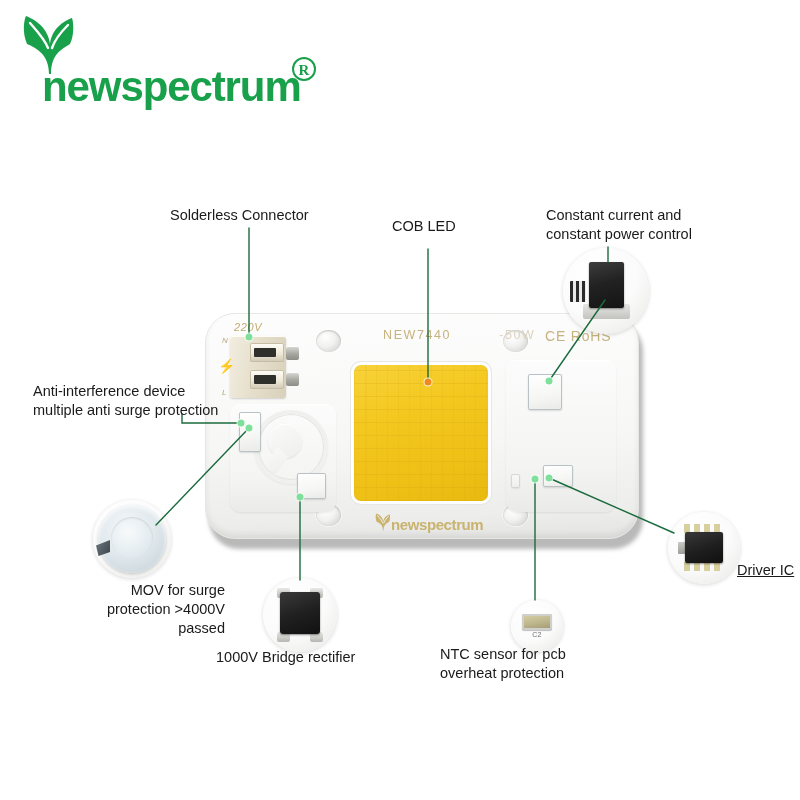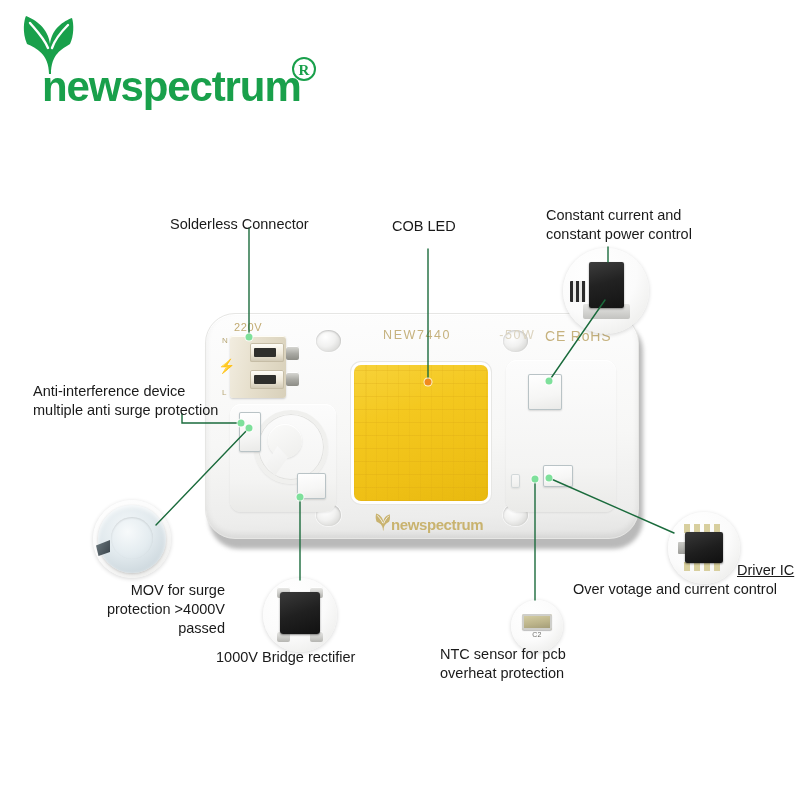--- a/index.html
+++ b/index.html
@@ -143,20 +143,21 @@
     box-shadow: inset 0 1px 0 #ffffff;
   }
   #pin-n { left: 56px; top: 10px; }
   #pin-l { left: 56px; top: 36px; }
   .silk-mark {
     position: absolute;
     font-size: 8px;
     color: #b8a878;
     font-family: "Liberation Sans", sans-serif;
     letter-spacing: .4px;
+    font-style: italic;
   }
   #mark-220v { left: 28px; top: 7px; font-size: 11px; color: #c2ab72; letter-spacing: .6px; }
   #mark-n { left: 16px; top: 22px; }
   #mark-l { left: 16px; top: 74px; }
   #mark-bolt {
     position: absolute; left: 12px; top: 45px;
     font-size: 14px; color: #d8b43a; line-height: 1;
   }
 
   
@@ -318,21 +319,21 @@
   .anchor-dot.orange { background: #F08A1E; }
 
   
   .label {
     position: absolute;
     font-size: 14.5px;
     line-height: 19px;
     color: #1a1a1a;
     white-space: pre-line;
   }
-  #lbl-solderless { left: 170px; top: 206px; margin-top: 9px; }
+  #lbl-solderless { left: 170px; top: 206px; }
   #lbl-cob        { left: 392px; top: 217px; }
   #lbl-constant   { left: 546px; top: 206px; }
   #lbl-anti       { left: 33px;  top: 382px; }
   #lbl-mov        { left: 80px;  top: 581px; text-align: right; width: 145px; }
   #lbl-bridge     { left: 216px; top: 648px; }
   #lbl-ntc        { left: 440px; top: 645px; }
   #lbl-driver     { left: 737px; top: 561px; text-decoration: underline; }
   #lbl-driver-sub { left: 573px; top: 580px; }
 </style>
 </head>
@@ -481,15 +482,14 @@
   <div class="label" id="lbl-mov">MOV for surge
 protection &gt;4000V passed</div>
 
   <div class="label" id="lbl-bridge">1000V Bridge rectifier</div>
 
   <div class="label" id="lbl-ntc">NTC sensor for pcb
 overheat protection</div>
 
   <div class="label" id="lbl-driver">Driver IC</div>
 
-  <div class="label" id="lbl-driver-sub">Over votage and current control</div>
 
 </div>
 
 </body></html>

